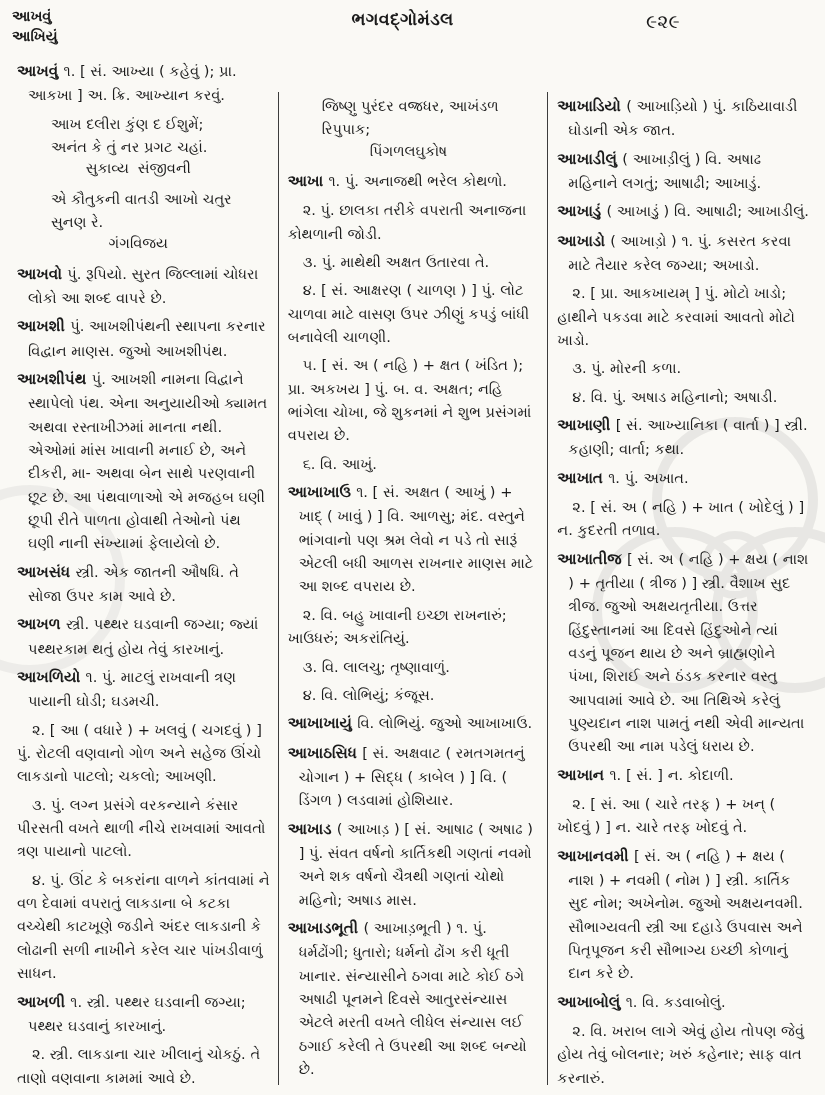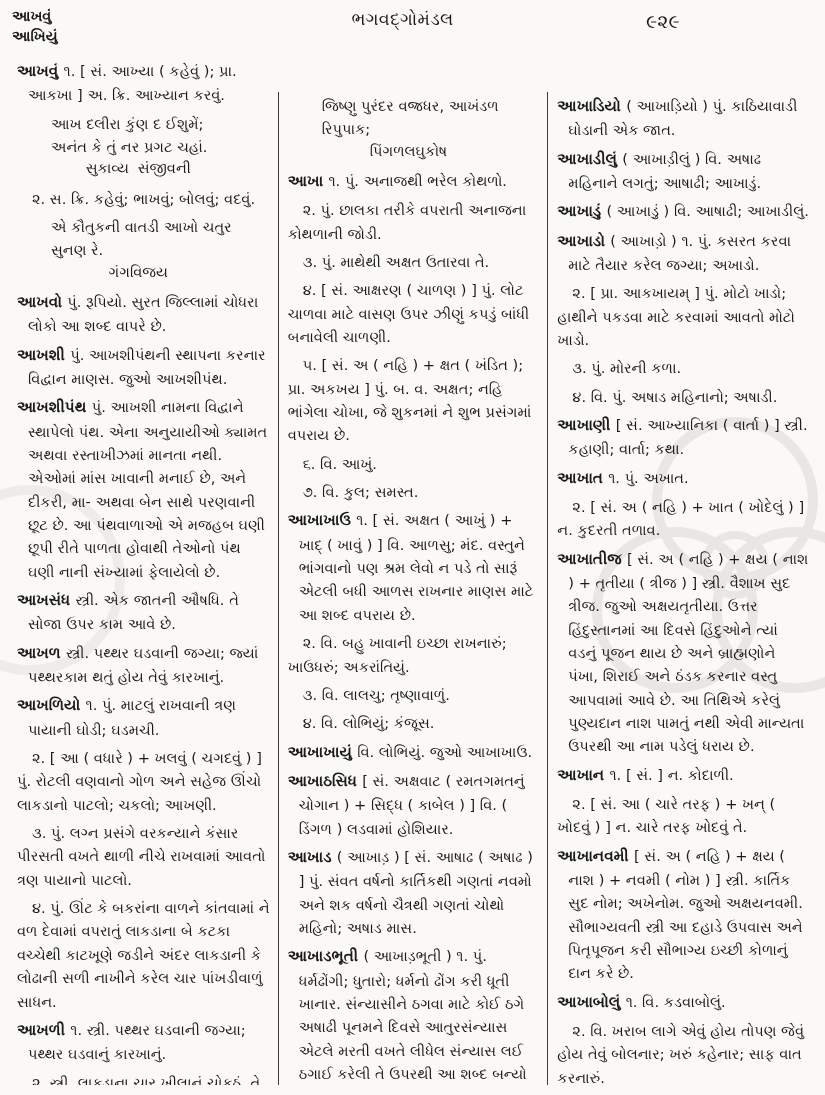--- a/index.html
+++ b/index.html
@@ -25,21 +25,21 @@
   }
   .running-head {
     flex: 1;
     font-weight: bold;
     font-size: 14.5px;
     line-height: 1.35;
   }
   .page-title {
     flex: 1;
     text-align: center;
-    font-weight: normal;
+    font-weight: bold;
     font-size: 17.5px;
     padding-top: 2px;
     letter-spacing: .3px;
   }
   .page-number {
     flex: 1;
     text-align: center;
     font-size: 19px;
     padding-top: 3px;
     padding-right: 18px;
@@ -101,21 +101,20 @@
   </div>
 
   <div class="columns" id="columns">
       <div class="col">
         <p class="entry"><b class="hw">આખવું </b>૧. [ સં. આખ્યા ( કહેવું ); પ્રા. આકખા ] અ. ક્રિ. આખ્યાન કરવું.</p>
         <p class="verse">
           <span class="vline">આખ દલીરા કુંણ દ ઈશુમેં;</span>
           <span class="vline">અનંત કે તું નર પ્રગટ ચહાં.</span>
         </p>
         <p class="attribution">સુકાવ્ય સંજીવની</p>
-        <p class="sense">૨. સ. ક્રિ. કહેવું; ભાખવું; બોલવું; વદવું.</p>
         <p class="verse">
           <span class="vline">એ કૌતુકની વાતડી આખો ચતુર સુનણ રે.</span>
         </p>
         <p class="attribution">ગંગવિજય</p>
         <p class="entry"><b class="hw">આખવો </b>પું. રૂપિયો. સુરત જિલ્લામાં ચોધરા લોકો આ શબ્દ વાપરે છે.</p>
         <p class="entry"><b class="hw">આખશી </b>પું. આખશીપંથની સ્થાપના કરનાર વિદ્વાન માણસ. જુઓ આખશીપંથ.</p>
         <p class="entry"><b class="hw">આખશીપંથ </b>પું. આખશી નામના વિદ્વાને સ્થાપેલો પંથ. એના અનુયાયીઓ ક્યામત અથવા રસ્તાખીઝમાં માનતા નથી. એઓમાં માંસ ખાવાની મનાઈ છે, અને દીકરી, મા- અથવા બેન સાથે પરણવાની છૂટ છે. આ પંથવાળાઓ એ મજહબ ઘણી છૂપી રીતે પાળતા હોવાથી તેઓનો પંથ ઘણી નાની સંખ્યામાં ફેલાયેલો છે.</p>
         <p class="entry"><b class="hw">આખસંધ </b>સ્ત્રી. એક જાતની ઔષધિ. તે સોજા ઉપર કામ આવે છે.</p>
         <p class="entry"><b class="hw">આખળ </b>સ્ત્રી. પથ્થર ઘડવાની જગ્યા; જ્યાં પથ્થરકામ થતું હોય તેવું કારખાનું.</p>
         <p class="entry"><b class="hw">આખળિયો </b>૧. પું. માટલું રાખવાની ત્રણ પાયાની ઘોડી; ઘડમચી.</p>
@@ -129,21 +128,20 @@
         <p class="verse">
           <span class="vline">જિષ્ણુ પુરંદર વજ્રધર, આખંડળ રિપુપાક;</span>
         </p>
         <p class="attribution">પિંગળલઘુકોષ</p>
         <p class="entry"><b class="hw">આખા </b>૧. પું. અનાજથી ભરેલ કોથળો.</p>
         <p class="sense">૨. પું. છાલકા તરીકે વપરાતી અનાજના કોથળાની જોડી.</p>
         <p class="sense">૩. પું. માથેથી અક્ષત ઉતારવા તે.</p>
         <p class="sense">૪. [ સં. આક્ષરણ ( ચાળણ ) ] પું. લોટ ચાળવા માટે વાસણ ઉપર ઝીણું કપડું બાંધી બનાવેલી ચાળણી.</p>
         <p class="sense">૫. [ સં. અ ( નહિ ) + ક્ષત ( ખંડિત ); પ્રા. અકખય ] પું. બ. વ. અક્ષત; નહિ ભાંગેલા ચોખા, જે શુકનમાં ને શુભ પ્રસંગમાં વપરાય છે.</p>
         <p class="sense">૬. વિ. આખું.</p>
-        <p class="sense">૭. વિ. કુલ; સમસ્ત.</p>
         <p class="entry"><b class="hw">આખાખાઉ </b>૧. [ સં. અક્ષત ( આખું ) + ખાદ્ ( ખાવું ) ] વિ. આળસુ; મંદ. વસ્તુને ભાંગવાનો પણ શ્રમ લેવો ન પડે તો સારૂં એટલી બધી આળસ રાખનાર માણસ માટે આ શબ્દ વપરાય છે.</p>
         <p class="sense">૨. વિ. બહુ ખાવાની ઇચ્છા રાખનારું; ખાઉધરું; અકરાંતિયું.</p>
         <p class="sense">૩. વિ. લાલચુ; તૃષ્ણાવાળું.</p>
         <p class="sense">૪. વિ. લોભિયું; કંજૂસ.</p>
         <p class="entry"><b class="hw">આખાખાયું </b>વિ. લોભિયું. જુઓ આખાખાઉ.</p>
         <p class="entry"><b class="hw">આખાઠસિધ </b>[ સં. અક્ષવાટ ( રમતગમતનું ચોગાન ) + સિદ્ધ ( કાબેલ ) ] વિ. ( ડિંગળ ) લડવામાં હોશિયાર.</p>
         <p class="entry"><b class="hw">આખાડ </b>( આખાડ઼ ) [ સં. આષાઢ ( અષાઢ ) ] પું. સંવત વર્ષનો કાર્તિકથી ગણતાં નવમો અને શક વર્ષનો ચૈત્રથી ગણતાં ચોથો મહિનો; અષાડ માસ.</p>
         <p class="entry"><b class="hw">આખાડભૂતી </b>( આખાડ઼ભૂતી ) ૧. પું. ધર્મઢોંગી; ધુતારો; ધર્મનો ઢોંગ કરી ધૂતી ખાનાર. સંન્યાસીને ઠગવા માટે કોઈ ઠગે અષાઢી પૂનમને દિવસે આતુરસંન્યાસ એટલે મરતી વખતે લીધેલ સંન્યાસ લઈ ઠગાઈ કરેલી તે ઉપરથી આ શબ્દ બન્યો છે.</p>
       </div>
       <div class="col">

